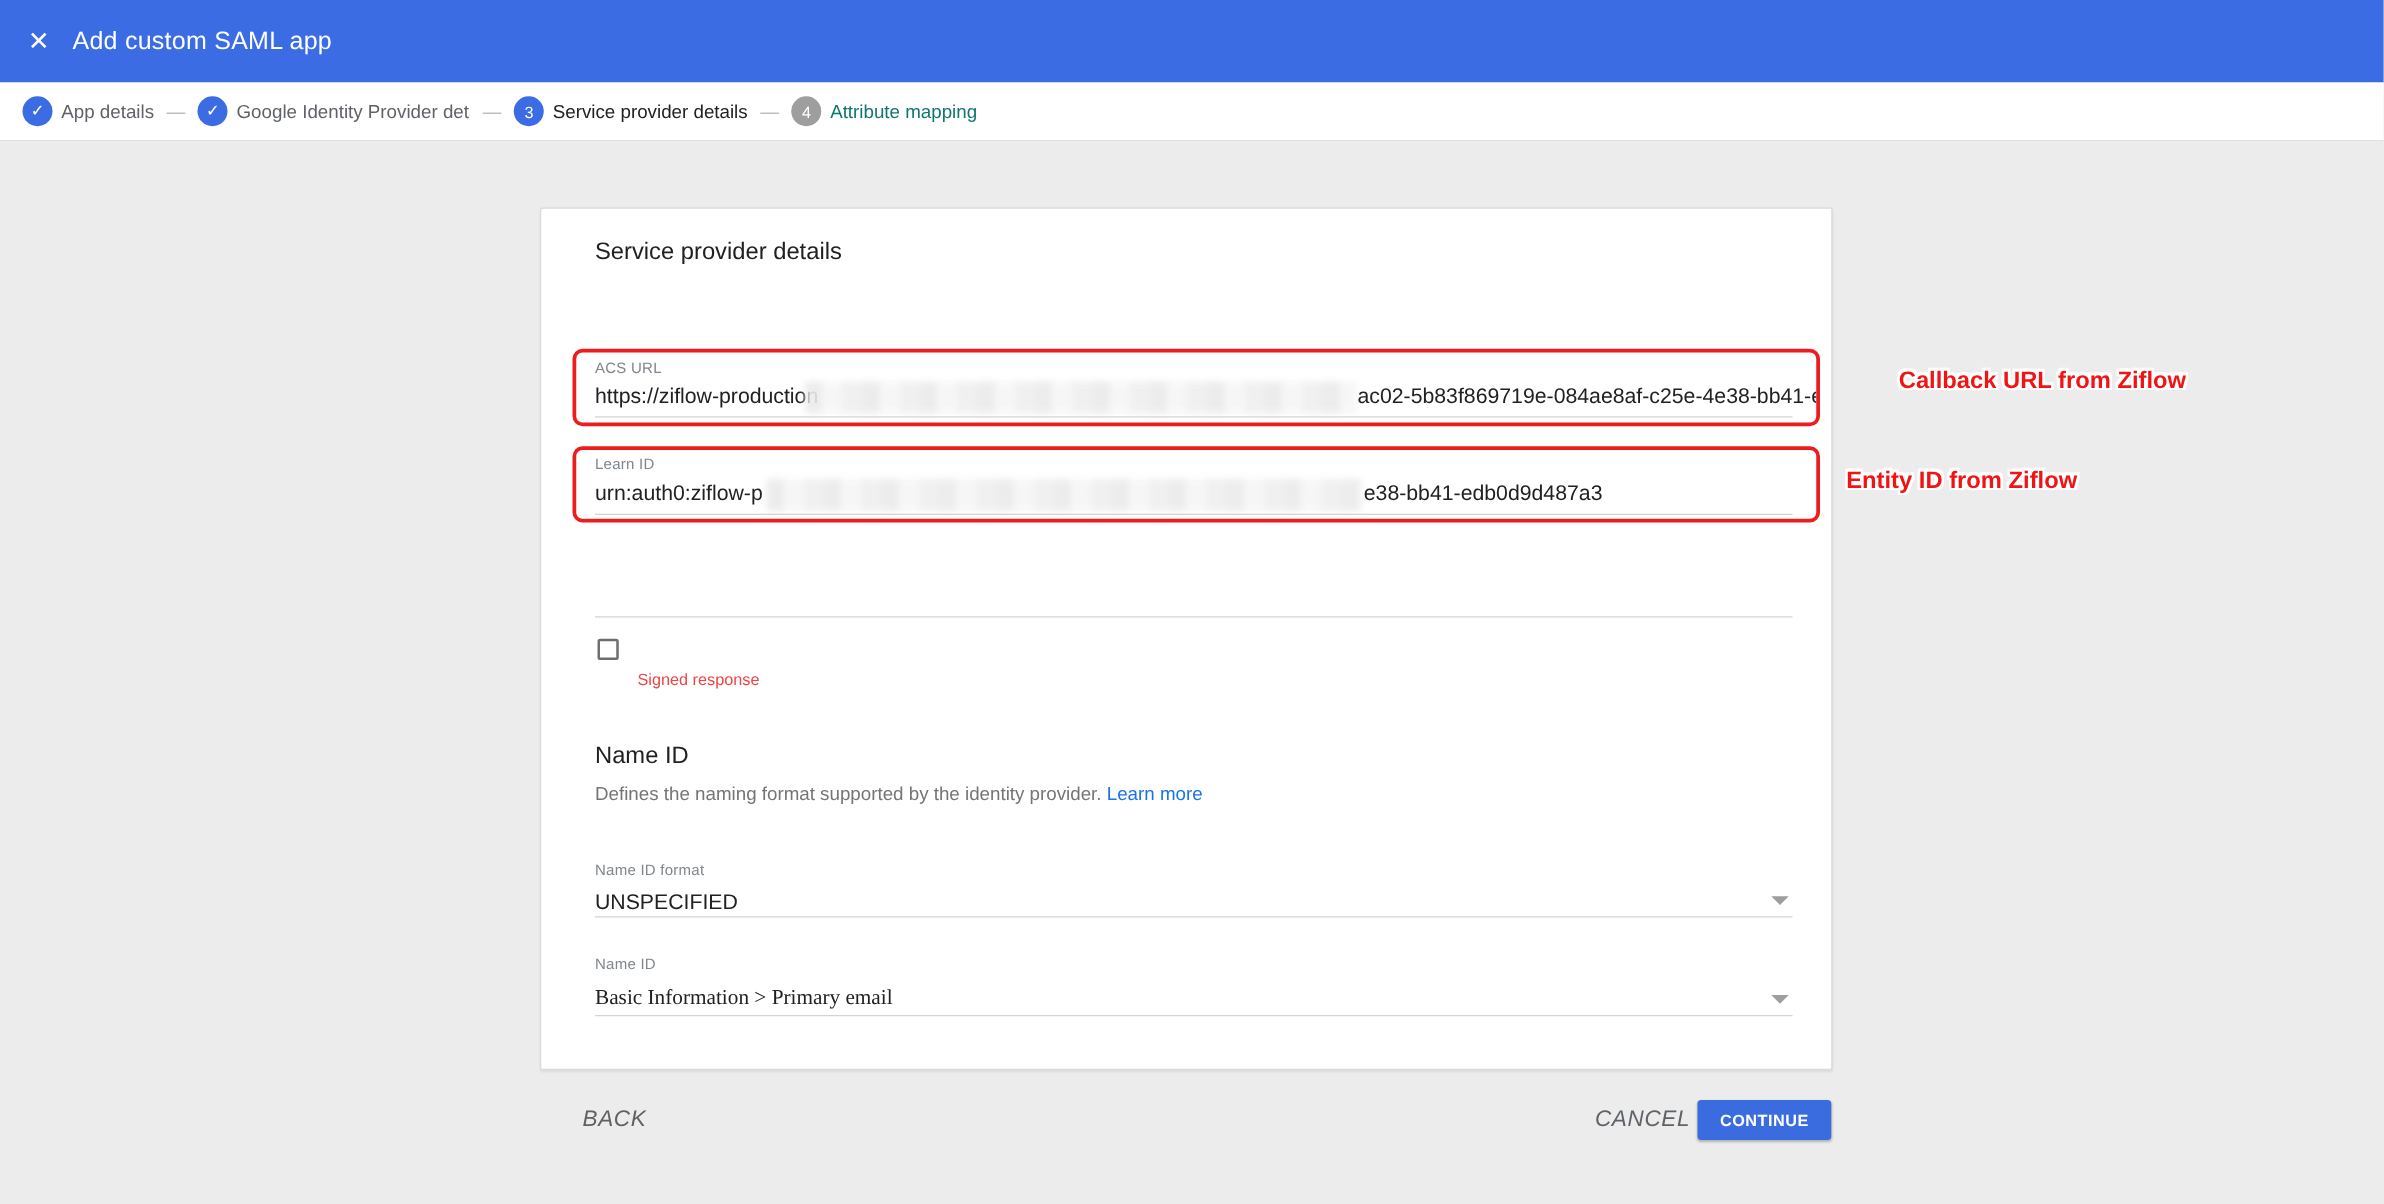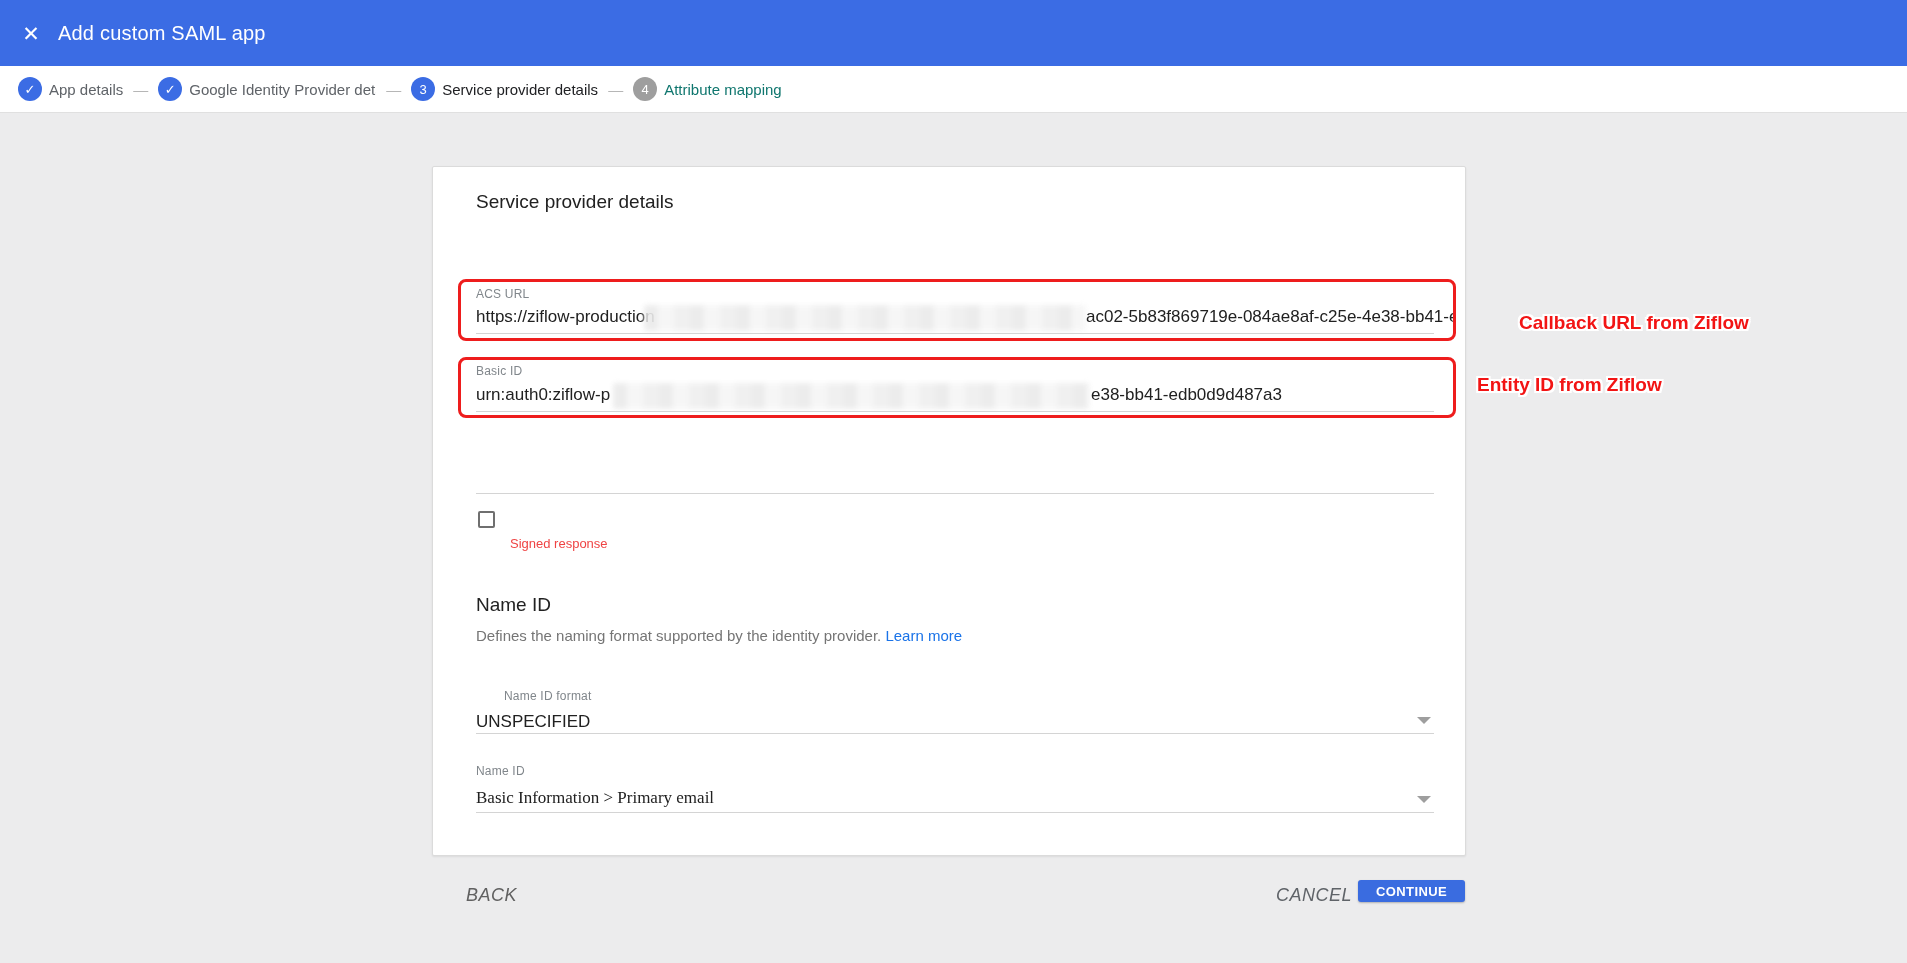--- a/index.html
+++ b/index.html
@@ -97,21 +97,21 @@
   }
 
   
   .btn-text {
     position:absolute; font-size:18px; font-weight:500; letter-spacing:.5px;
     color:#616161; background:none; border:none; cursor:pointer;
     font-family:"Liberation Sans","DejaVu Sans",sans-serif;
     font-style:italic;
   }
   .btn-primary {
-    position:absolute; left:1358px; top:880px; width:107px; height:22px;
+    position:absolute; left:1358px; top:880px; width:107px; height:32px;
     background:#3a6ce0; color:#ffffff; font-size:13px; font-weight:bold; letter-spacing:.4px;
     border:none; border-radius:3px; cursor:pointer; box-shadow:0 1px 2px rgba(0,0,0,.25);
     font-family:"Liberation Sans","DejaVu Sans",sans-serif;
   }
 </style>
 </head>
 <body>
 
 <div class="appbar">
   <div class="close-x">✕</div>
@@ -148,48 +148,48 @@
 
   <div class="card-title">Service provider details</div>
 
   <div class="field-label" style="top:120px;">ACS URL</div>
   <div class="field-value" style="top:140px;">https://ziflow-production</div>
   <div class="redact" style="left:211px; top:138px; width:442px;"></div>
   <div class="tail" style="left:653px; top:140px;">ac02-5b83f869719e-084ae8af-c25e-4e38-bb41-e</div>
   <div class="underline" style="top:166px;"></div>
   <div class="hl-box" style="top:112px; height:62px;"></div>
 
-  <div class="field-label" style="top:197px;">Basic ID</div>
+  <div class="field-label" style="top:197px;">Learn ID</div>
   <div class="field-value" style="top:218px;">urn:auth0:ziflow-p</div>
   <div class="redact" style="left:180px; top:216px; width:477px;"></div>
   <div class="tail" style="left:658px; top:218px;">e38-bb41-edb0d9d487a3</div>
   <div class="underline" style="top:244px;"></div>
   <div class="hl-box" style="top:190px; height:61px;"></div>
 
   <div class="underline" style="top:326px;"></div>
 
   <div class="checkbox"></div>
   <div class="checkbox-label">Signed response</div>
 
   <div class="section-title">Name ID</div>
   <div class="section-intro">
     <span>Defines the naming format supported by the identity provider.</span>
     <span class="link">Learn more</span>
   </div>
 
-  <div class="field-label" style="top:522px;margin-left:28px;">Name ID format</div>
+  <div class="field-label" style="top:522px;">Name ID format</div>
   <div class="field-value" style="top:545px;">UNSPECIFIED</div>
   <div class="dd-arrow" style="top:550px;"></div>
   <div class="underline" style="top:566px;"></div>
 
   <div class="field-label" style="top:597px;">Name ID</div>
   <div class="field-value" style="top:621px;font-family:Liberation Serif, serif;">Basic Information &gt; Primary email</div>
   <div class="dd-arrow" style="top:629px;"></div>
   <div class="underline" style="top:645px;"></div>
 
 </div>
 
-<div class="annotation" style="left:1477px; top:312px;padding-left:42px;">Callback URL from Ziflow</div>
+<div class="annotation" style="left:1477px; top:294px;padding-left:42px;">Callback URL from Ziflow</div>
 <div class="annotation" style="left:1477px; top:374px;">Entity ID from Ziflow</div>
 
 <button class="btn-text" style="left:466px; top:885px;">BACK</button>
 <button class="btn-text" style="left:1276px; top:885px; color:#5f6368;">CANCEL</button>
 <button class="btn-primary">CONTINUE</button>
 
 </body></html>

